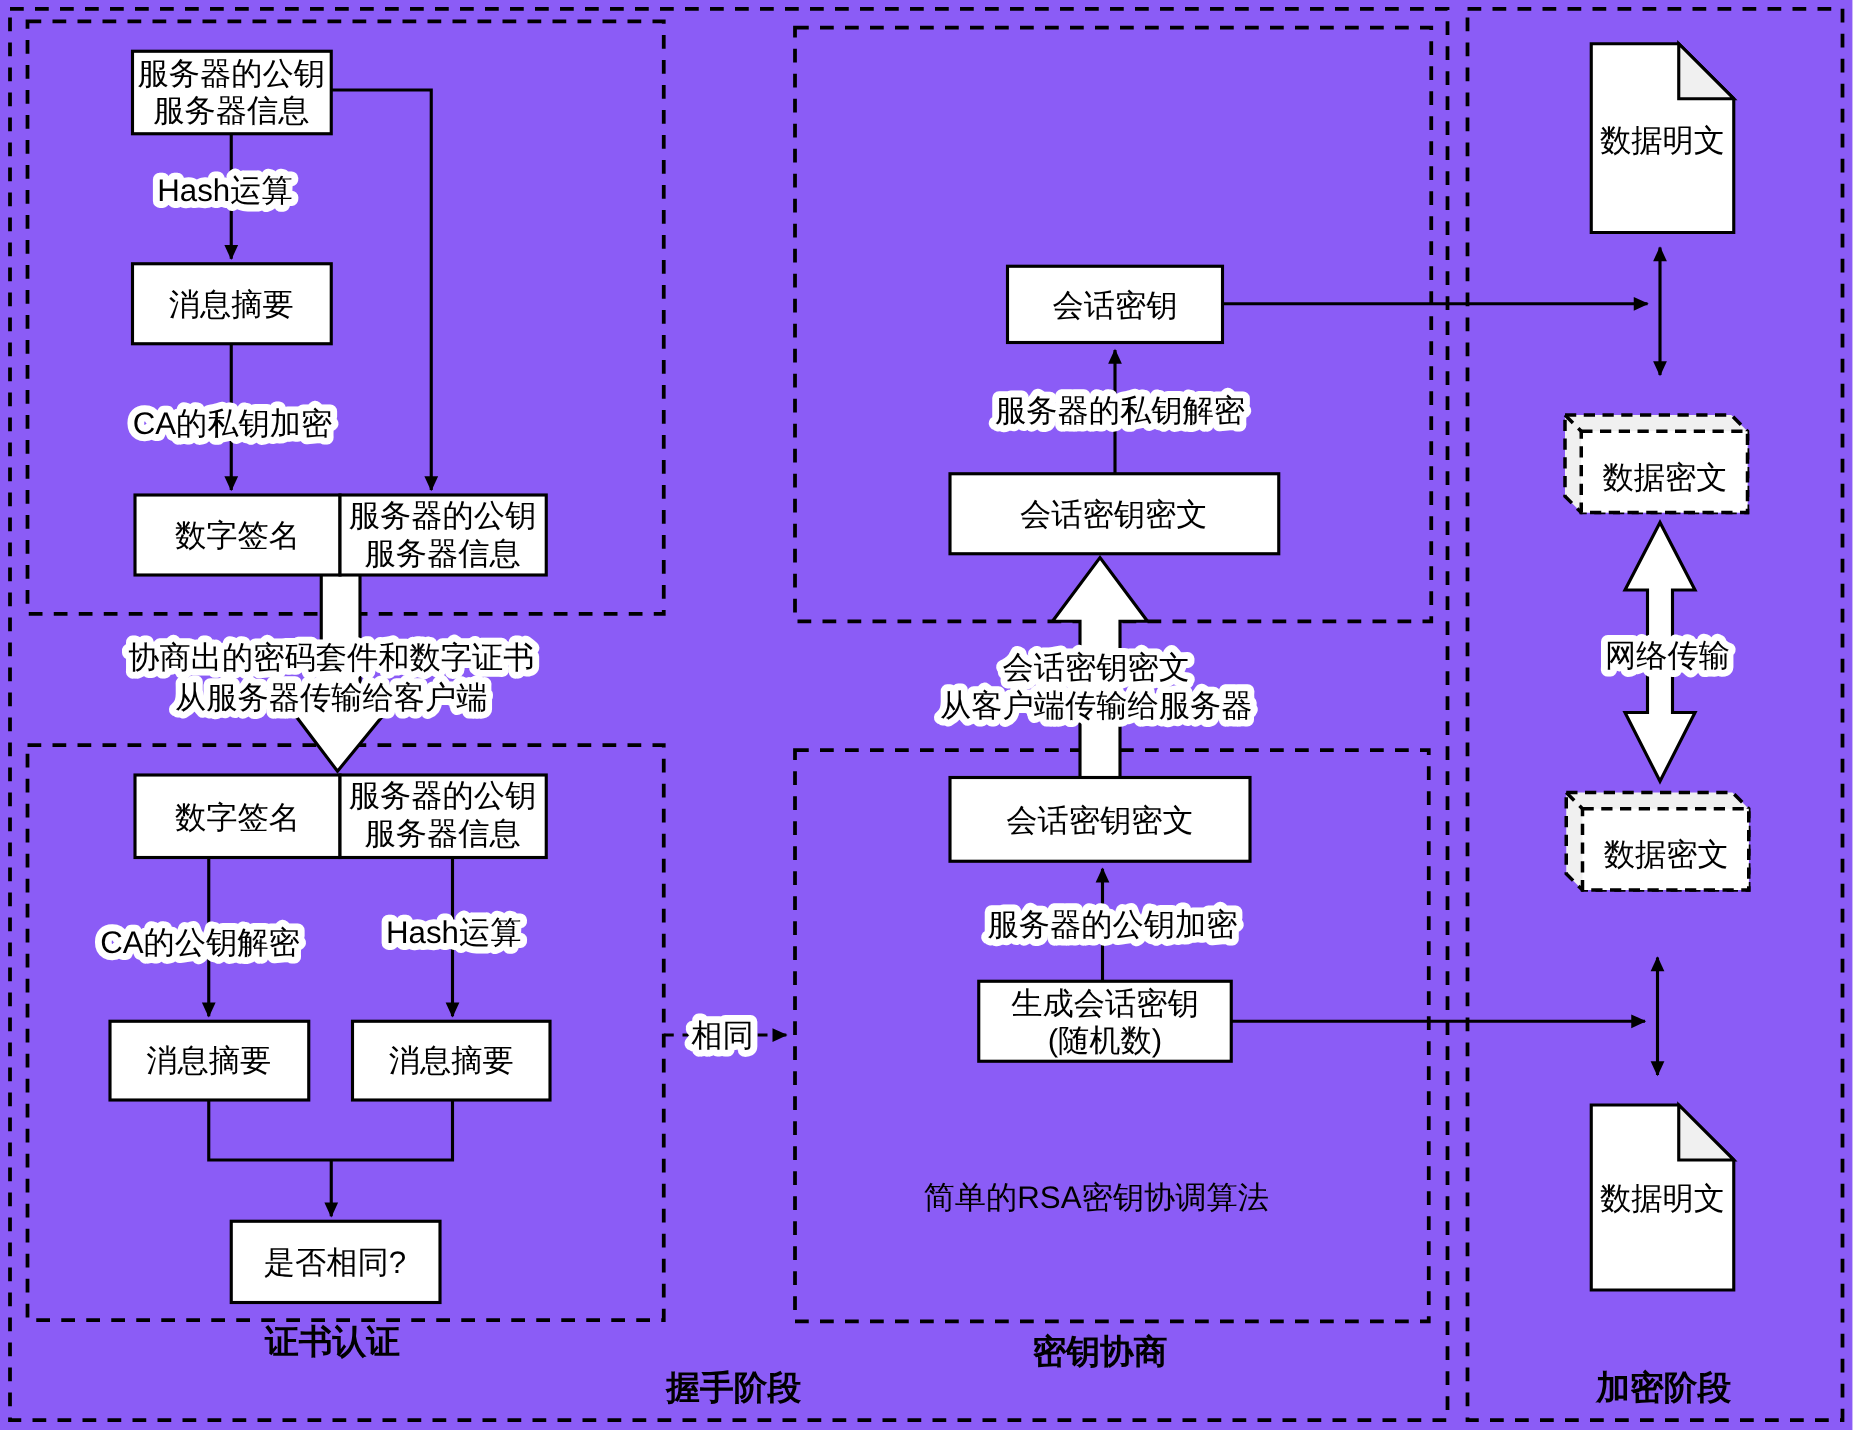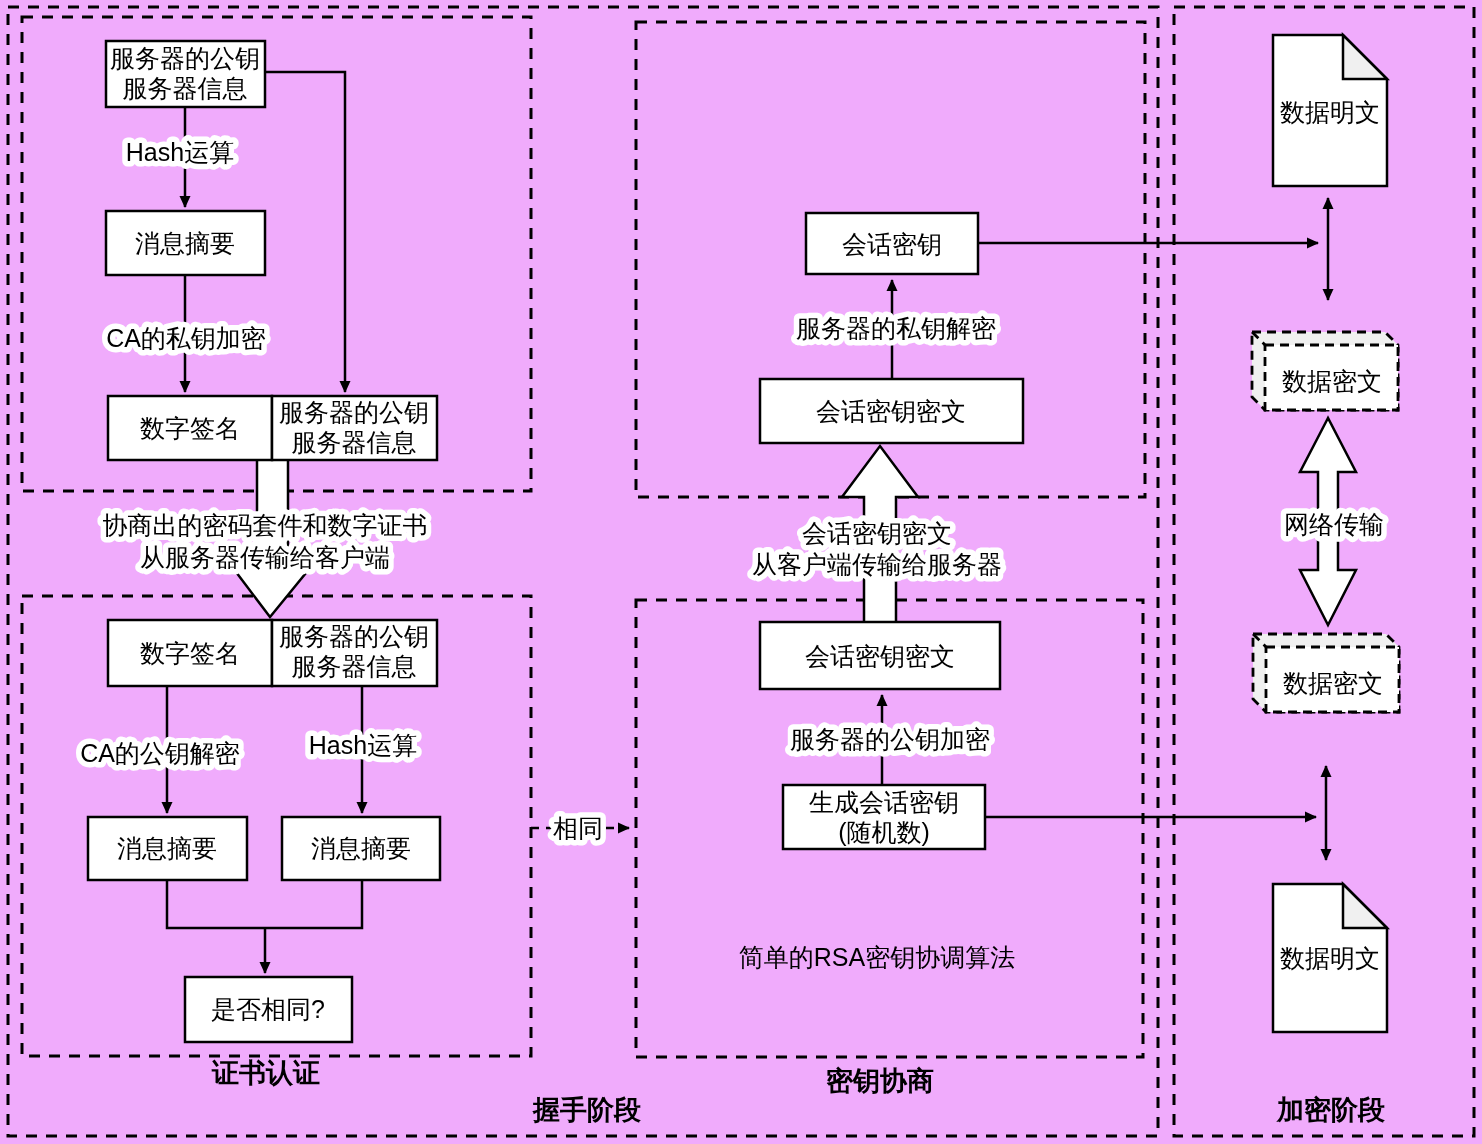--- a/index.html
+++ b/index.html
@@ -1,16 +1,16 @@
 <!DOCTYPE html>
 <html><head>
 <meta charset="utf-8">
 <style>
   html,body { margin:0; padding:0; background:#fff; }
-  .stage { width:1482px; height:1144px; position:relative; background:#f0abfc; }
+  .stage { width:1482px; height:1144px; position:relative; background:#8b5cf6; }
   svg text {
     font-family:"Liberation Sans","DejaVu Sans",sans-serif;
     fill:#000;
   }
   .bt  { font-size:25px; text-anchor:middle; }
   .lbl { font-size:25px; text-anchor:middle; }
   .halo { stroke:#ffffff; stroke-width:11px; paint-order:stroke; stroke-linejoin:round; }
   .sec { font-size:27px; font-weight:bold; text-anchor:middle; }
   .solid { fill:#ffffff; stroke:#000; stroke-width:2.5; }
   .dashbox { fill:none; stroke:#000; stroke-width:3; stroke-dasharray:11 9; }

